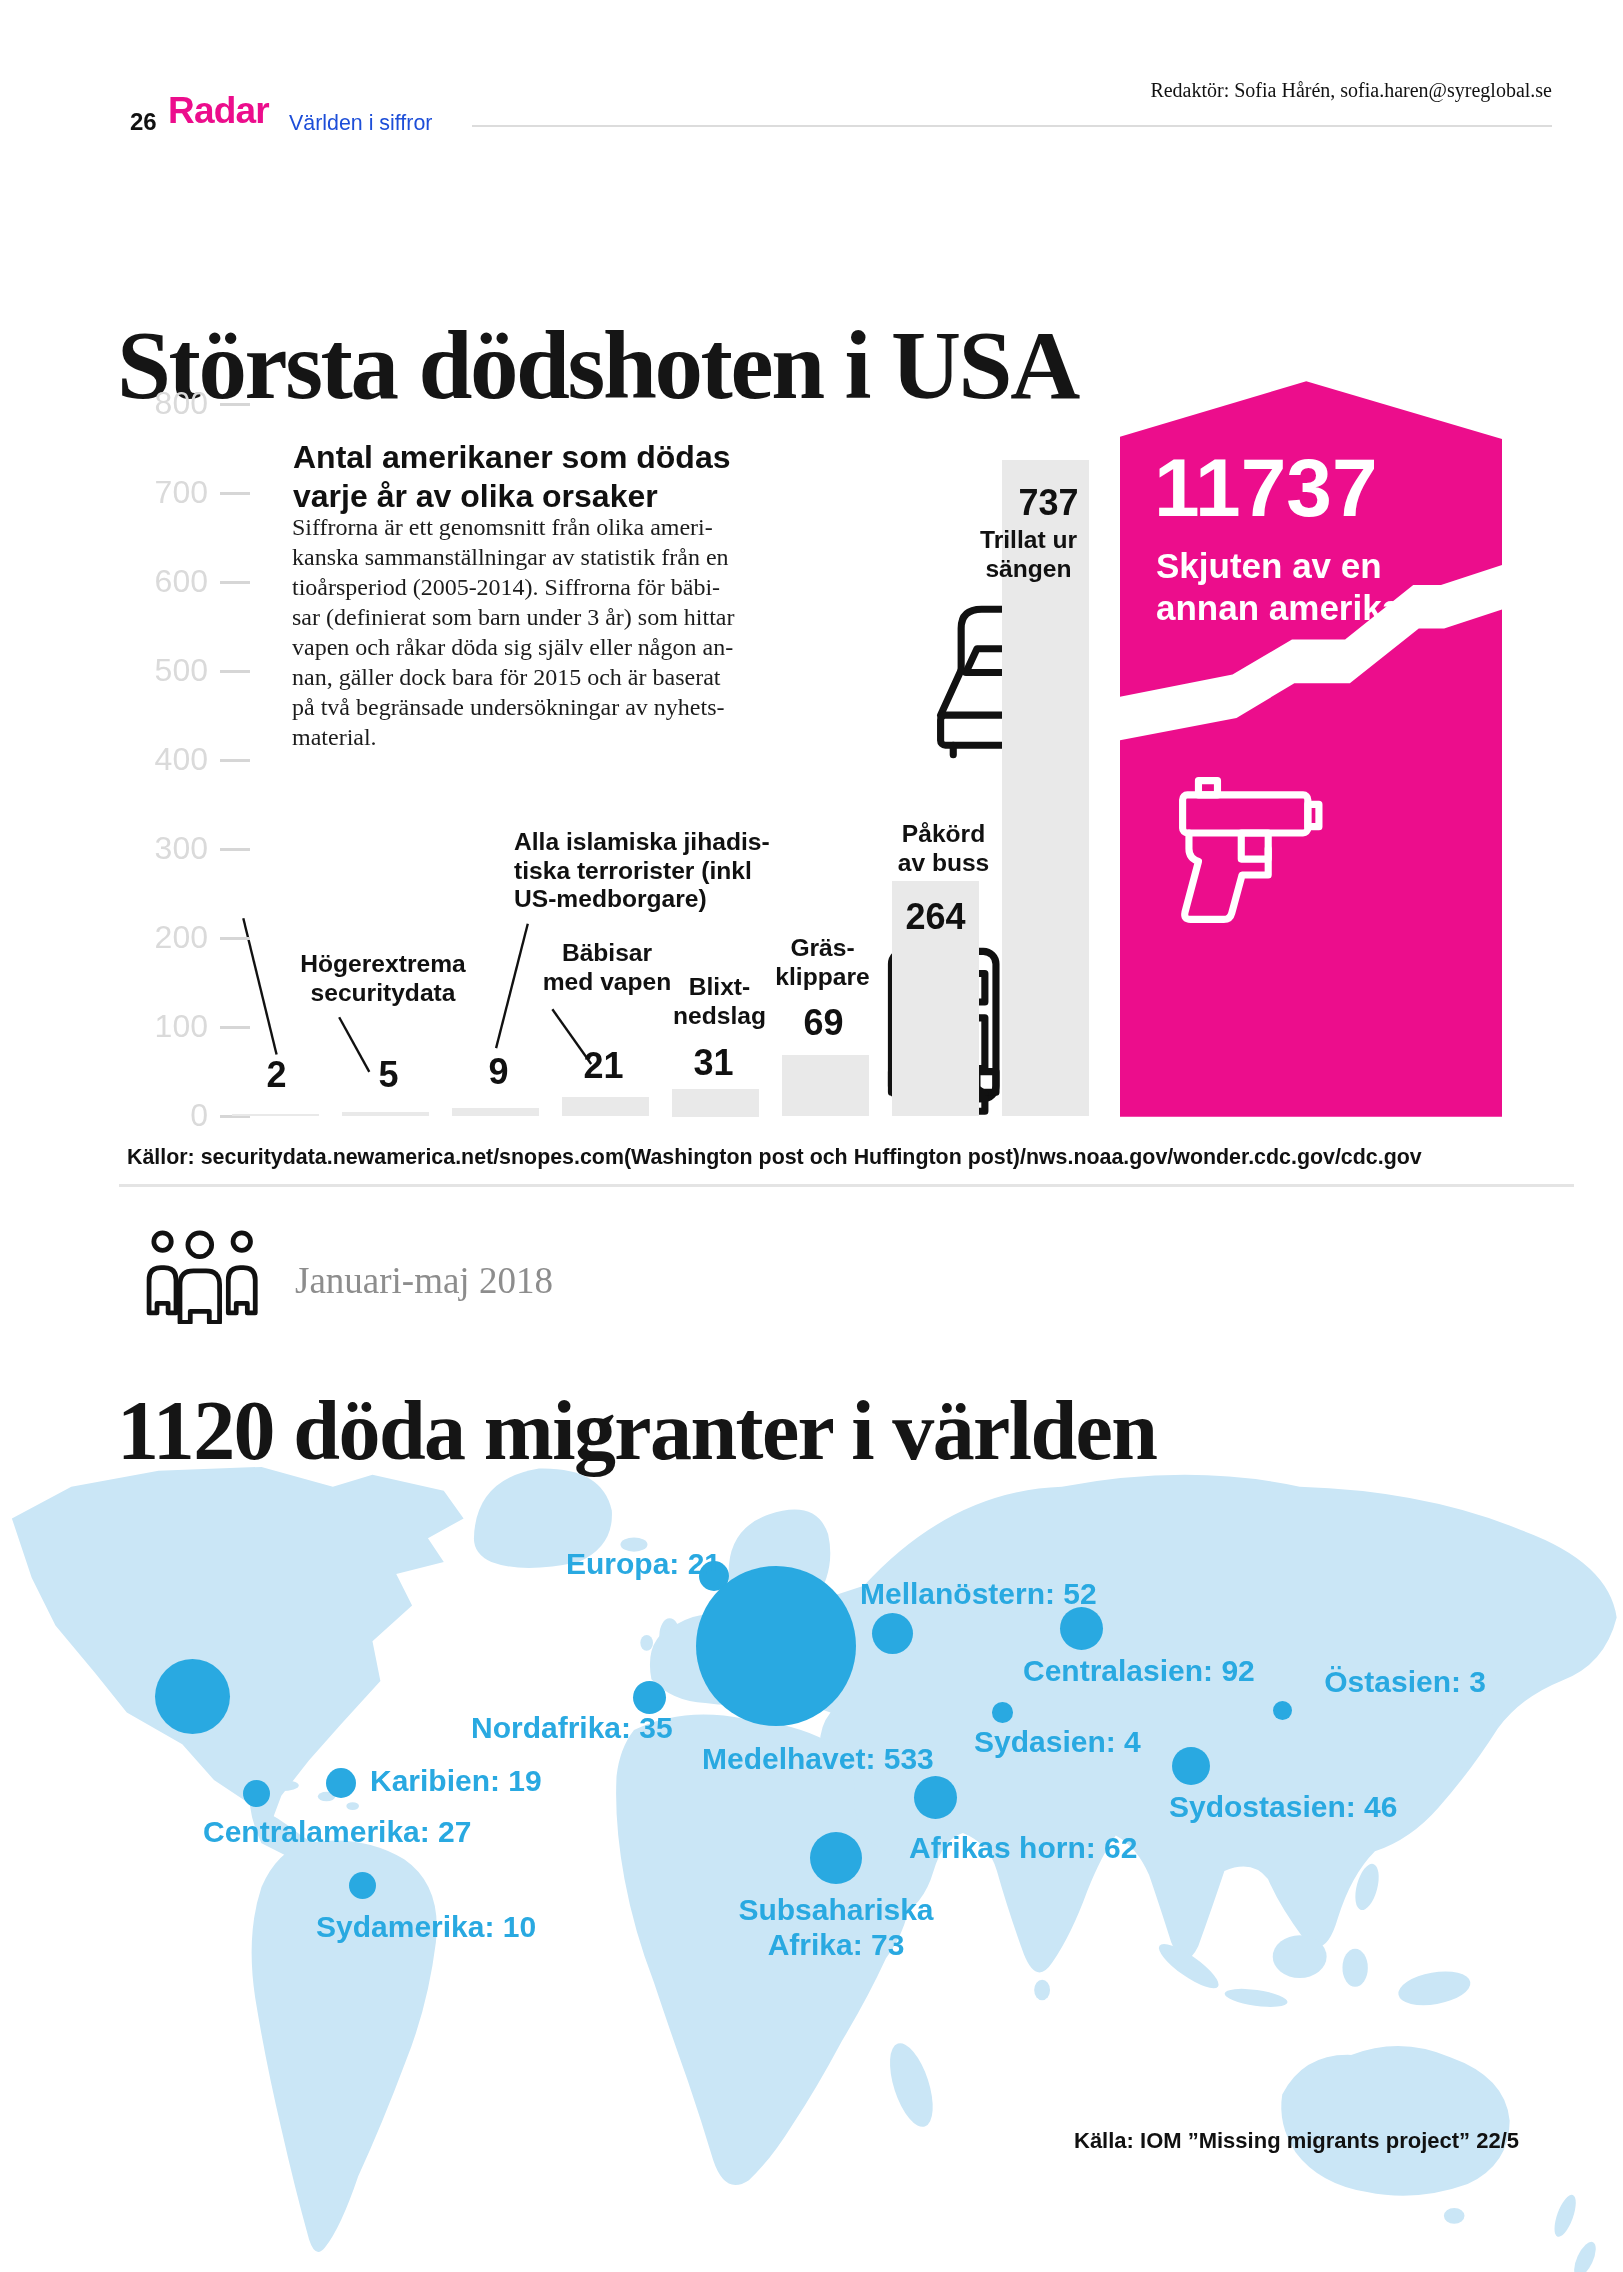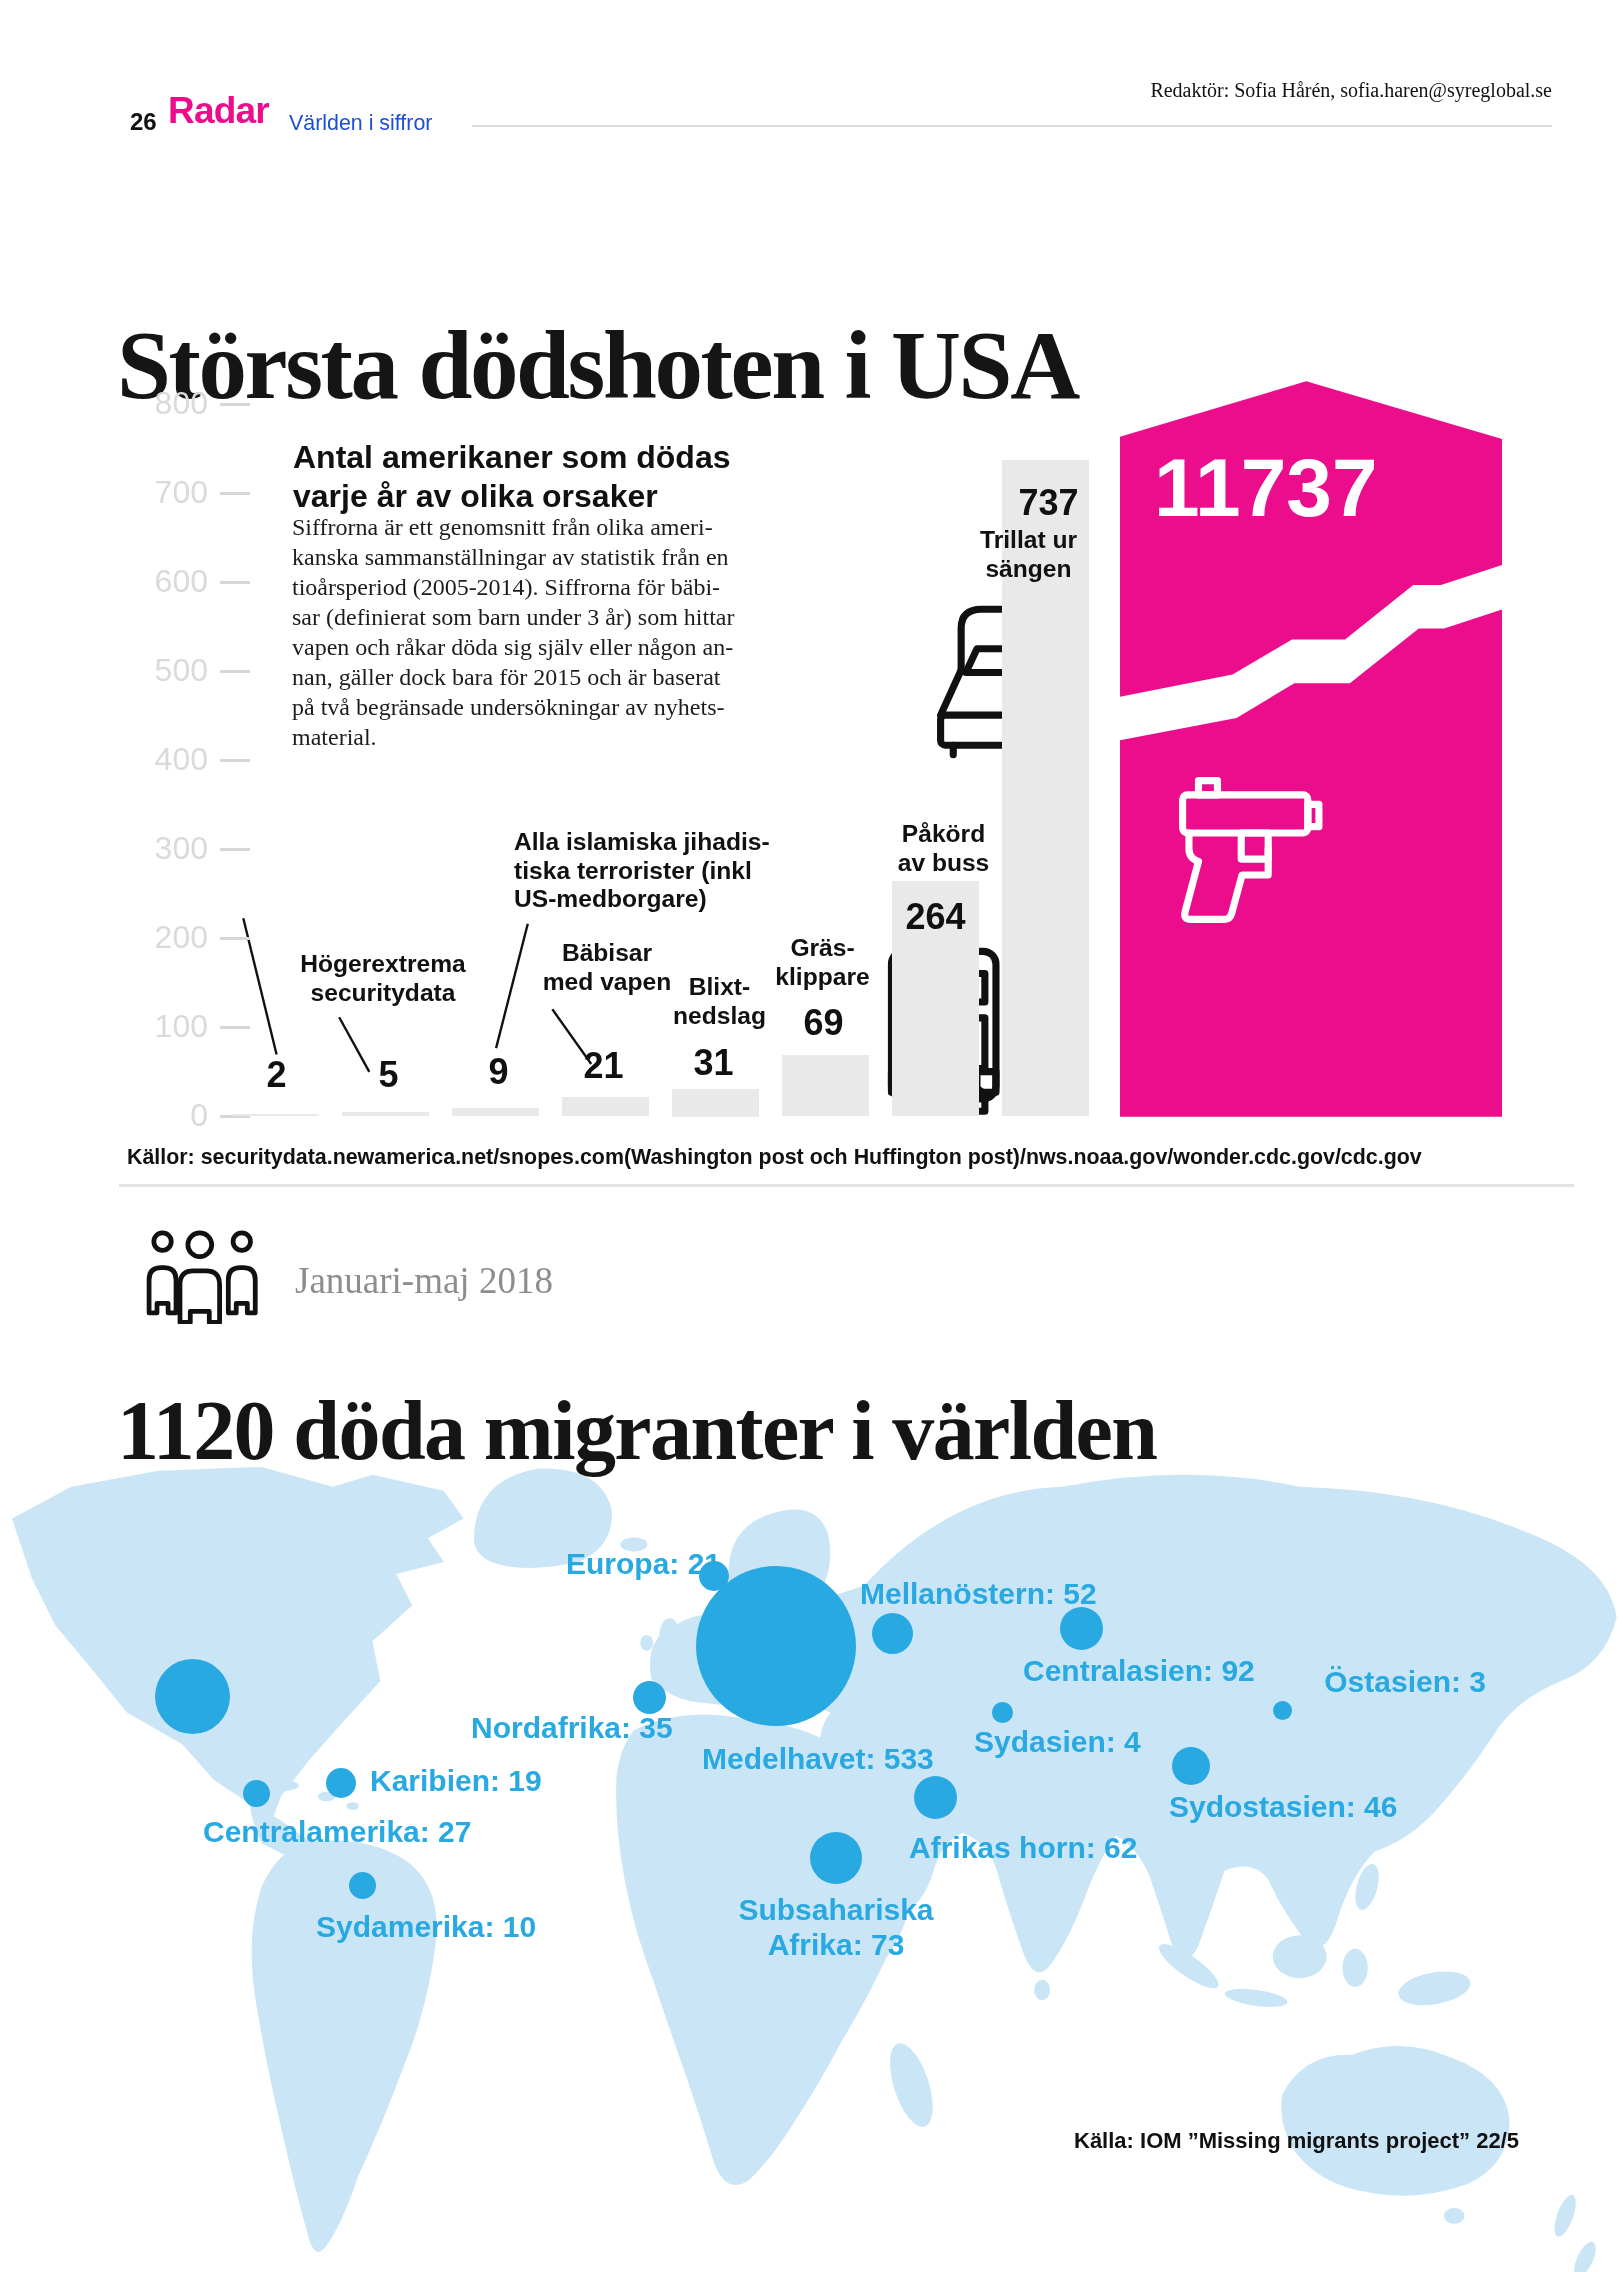--- a/index.html
+++ b/index.html
@@ -73,20 +73,22 @@
     <path fill="#ffffff" d="M1413,878 L1555,850 L1630,806 L1697,806 L1783,737 L1818,737 L1895,712 L1895,768 L1822,792 L1790,792 L1703,861 L1633,861 L1560,905 L1413,933 Z"></path>
     <g stroke="#ffffff" stroke-width="9" fill="none" stroke-linejoin="round" stroke-linecap="round">
       <rect x="1492" y="1002" width="158" height="48" rx="6"></rect>
       <rect x="1512" y="984" width="24" height="18"></rect>
       <rect x="1650" y="1014" width="14" height="28"></rect>
       <path d="M1500,1050 v20 q0,12 12,16 l-17,64 q-2,9 7,9 h42 q8,0 10,-8 l13,-48 h33 v-33"></path>
       <rect x="1566" y="1050" width="34" height="33"></rect>
     </g>
   </svg>
   <div class="abs hlnum">11737</div>
+  <div class="abs hllabel">Skjuten av en
+annan amerikan</div>
 
   <svg class="abs" style="left:920px;top:591px;width:178px;height:170px;" viewBox="1160 745 225 215">
     <g stroke="#111" stroke-width="9" fill="none" stroke-linejoin="round" stroke-linecap="round">
       <path d="M1212,845 V792 Q1212,768 1238,768 H1316 Q1342,768 1342,792 V845"></path>
       <path d="M1232,818 H1318 L1332,848 H1218 Z"></path>
       <path d="M1212,845 L1186,902 M1342,845 L1368,902"></path>
       <rect x="1186" y="902" width="182" height="38" rx="6"></rect>
       <path d="M1202,940 v12 M1352,940 v12"></path>
     </g>
   </svg>

